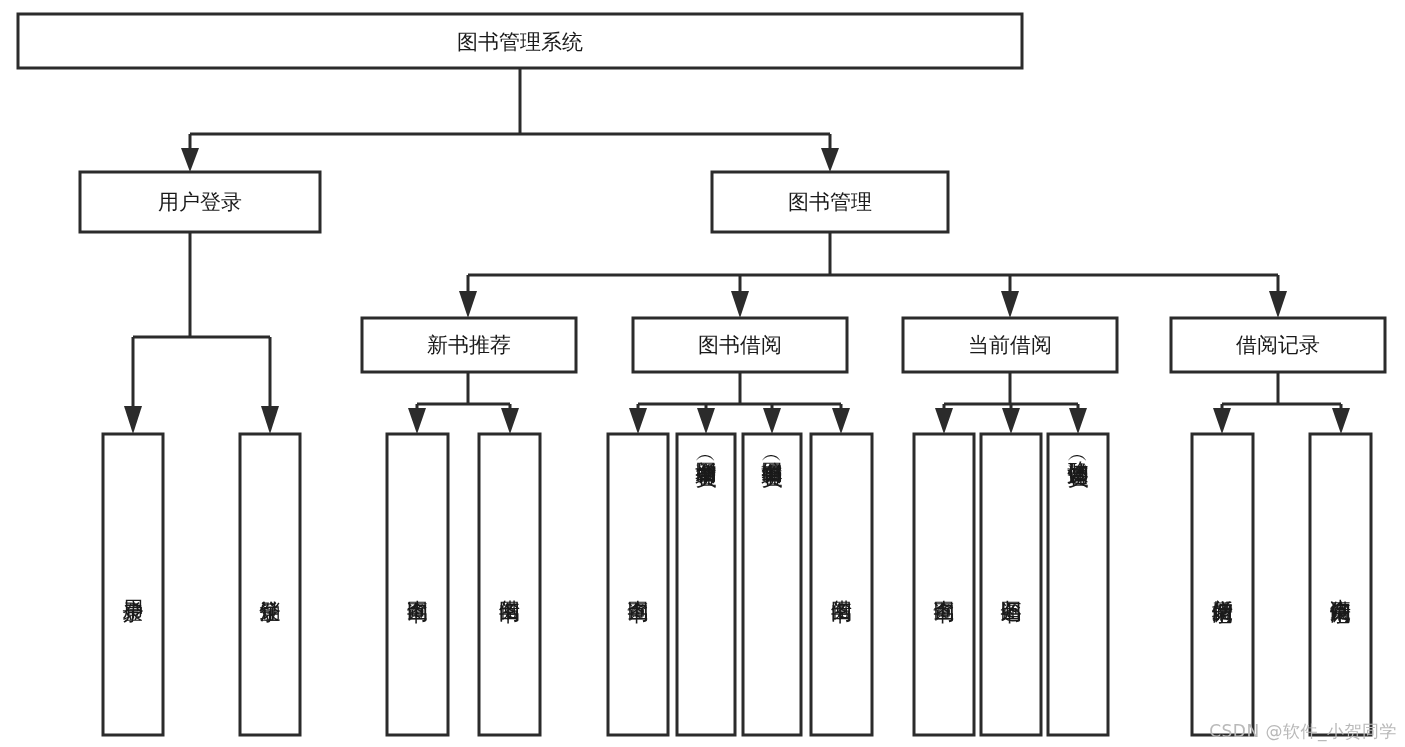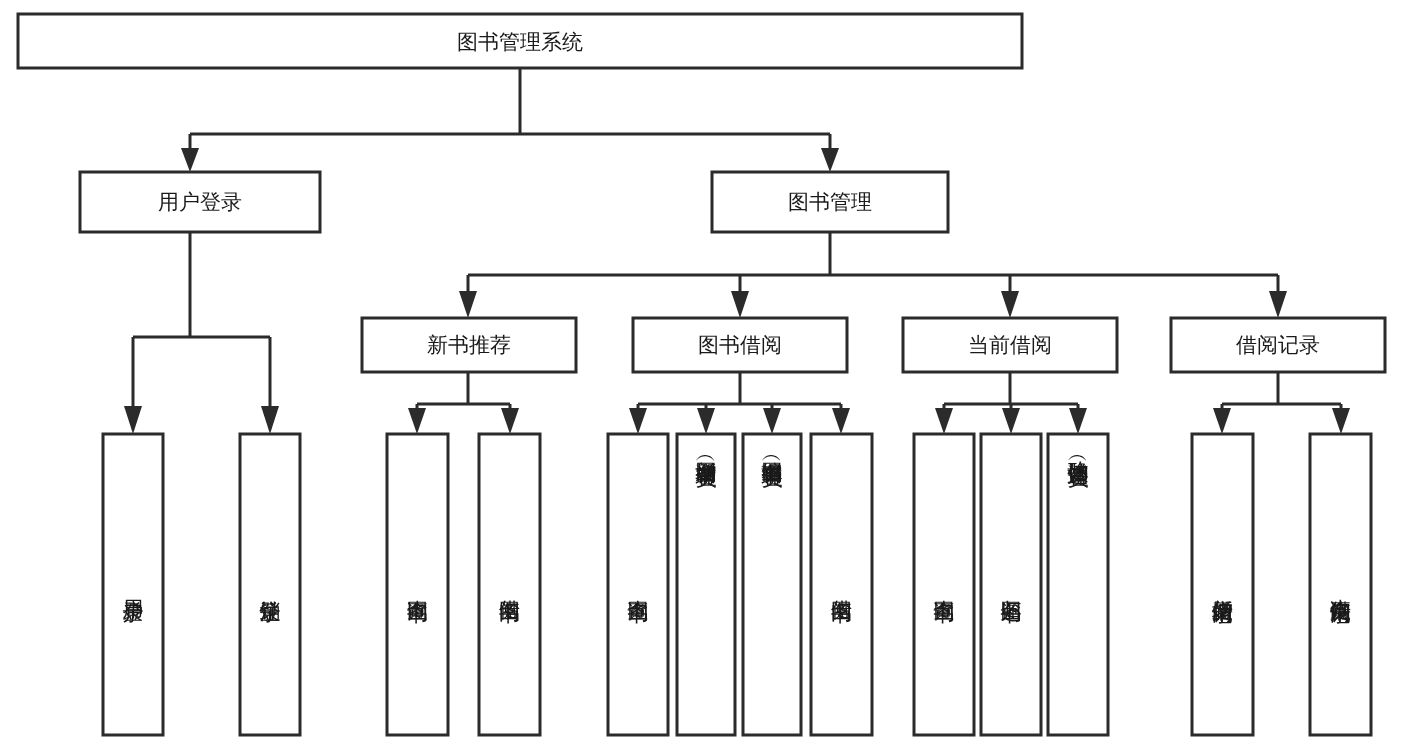--- a/index.html
+++ b/index.html
@@ -248,13 +248,14 @@
   <div class="v-label-wrap" style="left:1048px; top:434px; width:60px; height:301px; align-items:flex-start;">
     <span class="v-label" style="margin-top:10px;">确认归还（管理员）</span>
   </div>
   <div class="v-label-wrap" style="left:1192px; top:434px; width:61px; height:301px;">
     <span class="v-label">新增借阅记录</span>
   </div>
   <div class="v-label-wrap" style="left:1310px; top:434px; width:61px; height:301px;">
     <span class="v-label">查询借阅记录</span>
   </div>
 
+  <div class="watermark">CSDN @软件_小贺同学</div>
 </div>
 
 </body></html>

